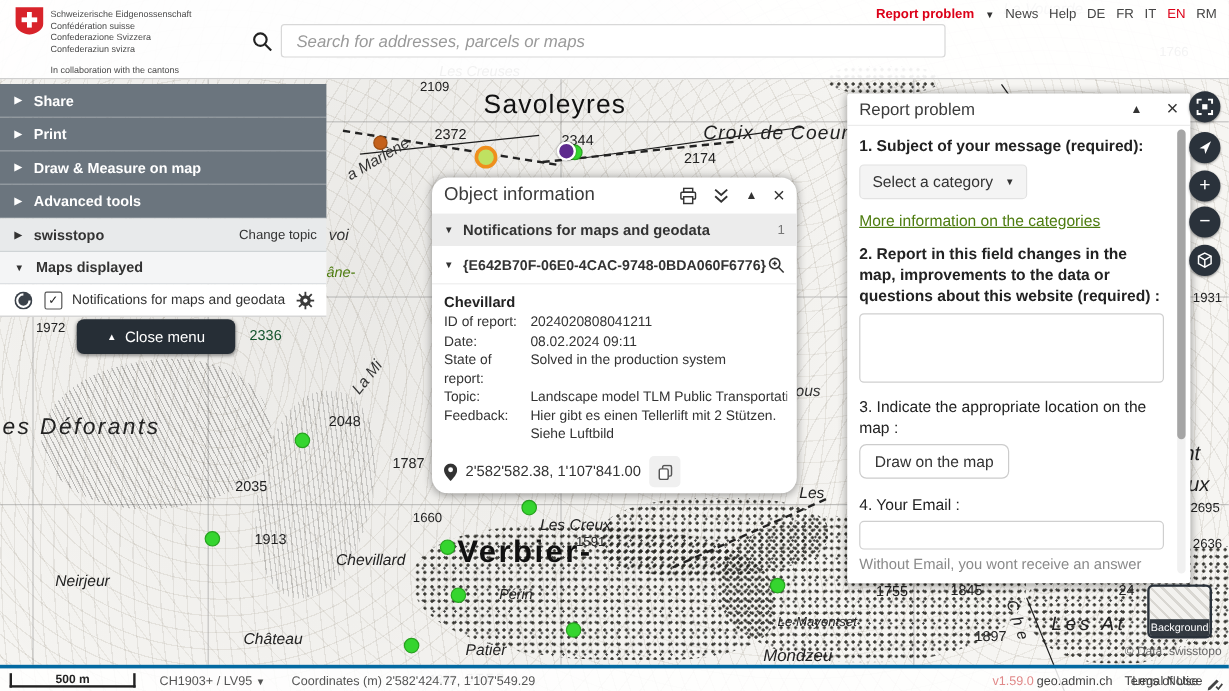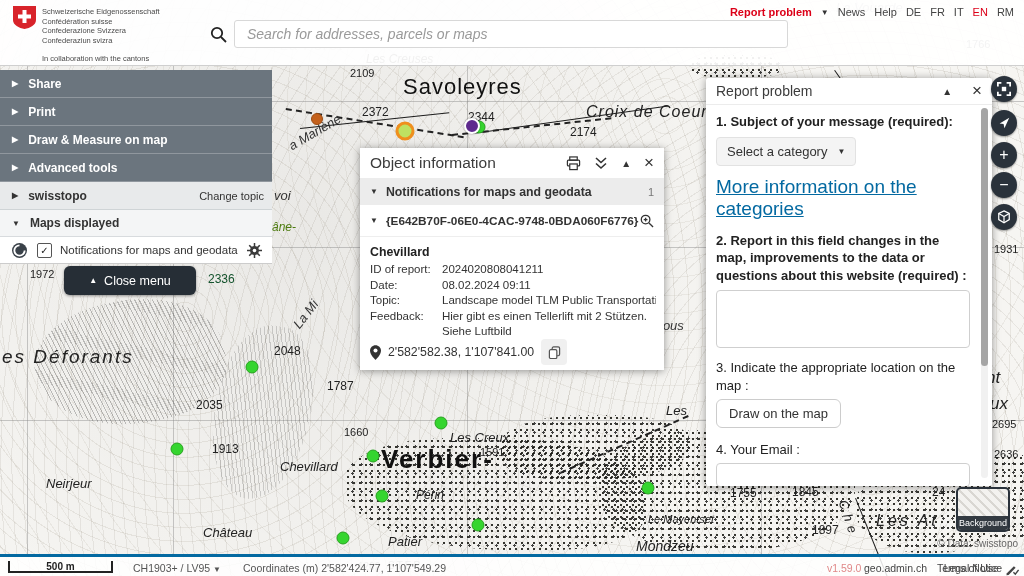--- a/index.html
+++ b/index.html
@@ -43,22 +43,22 @@
     display:flex;align-items:center;font-size:12px;font-weight:600;z-index:7;
     border-bottom:1px solid rgba(255,255,255,.25);box-sizing:border-box;cursor:pointer;}
   .menu-row .tri{font-size:8px;margin:0 10px 0 12px;}
   .lightrow{position:absolute;left:0;width:272px;display:flex;align-items:center;z-index:7;
     box-sizing:border-box;font-size:12px;color:#333;}
   
   #close-menu{left:64px;top:266px;width:132px;height:29px;background:#262e36;border-radius:6px;
     color:#fff;font-size:12.5px;display:flex;align-items:center;justify-content:center;gap:7px;
     z-index:5;cursor:pointer;box-shadow:0 1px 3px rgba(0,0,0,.4);}
   
-  #oi-panel{left:360px;top:148px;width:304px;height:222px;background:#fff;z-index:6;
-    box-shadow:0 1px 8px rgba(0,0,0,.4);border-radius:0;box-sizing:border-box;}
+  #oi-panel{left:360px;top:148px;width:304px;height:263px;background:#fff;z-index:6;
+    box-shadow:0 1px 8px rgba(0,0,0,.4);border-radius:13px;box-sizing:border-box;}
   #oi-header{position:absolute;left:0;top:0;width:100%;height:30px;display:flex;align-items:center;box-sizing:border-box;padding:0 10px;}
   #oi-title{font-size:15.5px;color:#3c3c3c;flex:1;}
   .oi-hicon{margin-left:13px;cursor:pointer;display:flex;align-items:center;}
   #oi-group{position:absolute;left:0;top:30px;width:100%;height:27px;background:#ececec;display:flex;
     align-items:center;box-sizing:border-box;padding:0 10px;font-size:12.3px;font-weight:bold;color:#333;}
   #oi-feature{position:absolute;left:0;top:57px;width:100%;height:32px;display:flex;align-items:center;
     box-sizing:border-box;padding:0 10px;font-size:11.8px;font-weight:bold;color:#333;border-bottom:1px solid #eee;}
   #oi-body{position:absolute;left:0;top:93px;width:100%;box-sizing:border-box;padding:4px 8px 0 10px;}
   #oi-desc-title{font-size:12.3px;font-weight:bold;color:#222;margin-bottom:3px;}
   .oi-row{display:grid;grid-template-columns:68px 1fr;column-gap:4px;font-size:11.5px;line-height:15.5px;color:#333;}
@@ -69,21 +69,21 @@
   #rp-panel{left:706px;top:78px;width:286px;height:408px;background:#fff;z-index:6;
     box-shadow:0 1px 8px rgba(0,0,0,.4);border-radius:2px;box-sizing:border-box;overflow:hidden;}
   #rp-header{position:absolute;left:0;top:0;width:100%;height:27px;display:flex;align-items:center;
     box-sizing:border-box;padding:0 10px;border-bottom:1px solid #ececec;}
   #rp-title{font-size:14px;color:#3c3c3c;flex:1;}
   #rp-content{position:absolute;left:0;top:27px;width:100%;box-sizing:border-box;padding:8px 22px 0 10px;font-size:13px;color:#222;}
   .rp-q{font-weight:bold;line-height:17.5px;}
   .rp-q.norm{font-weight:normal;line-height:18px;}
   #rp-dropdown{display:inline-flex;align-items:center;gap:10px;margin-top:6px;background:#f4f4f4;
     border:1px solid #e2e2e2;border-radius:4px;padding:6px 10px;font-size:13px;color:#333;cursor:pointer;}
-  #rp-link{display:block;margin-top:10px;color:#0369a1;text-decoration:underline;font-size:19px;cursor:pointer;}
+  #rp-link{display:block;margin-top:10px;color:#4d7c0f;text-decoration:underline;font-size:13px;cursor:pointer;}
   #rp-textarea{margin-top:6px;width:100%;height:58px;border:1px solid #cfcfcf;border-radius:4px;
     box-sizing:border-box;resize:none;font-family:"Liberation Sans",sans-serif;}
   #rp-draw-btn{margin-top:4px;background:#fff;border:1px solid #ccc;border-radius:6px;
     padding:6px 12px;font-size:13px;color:#333;font-family:"Liberation Sans",sans-serif;cursor:pointer;}
   #rp-email{margin-top:4px;width:100%;height:24px;border:1px solid #cfcfcf;border-radius:4px;box-sizing:border-box;}
   #rp-note{margin-top:5px;color:#8a8a8a;font-size:12.3px;}
   #rp-scroll-track{position:absolute;right:4px;top:30px;width:7px;height:370px;background:#f1f1f1;border-radius:4px;}
   #rp-scroll-thumb{position:absolute;right:4px;top:30px;width:7px;height:258px;background:#a5a5a5;border-radius:4px;cursor:grab;}
   
   .ctrl{position:absolute;left:991px;width:26px;height:26px;border-radius:50%;background:#2a323b;
@@ -299,20 +299,24 @@
     <div id="oi-desc-title">Chevillard</div>
     <div class="oi-row">
       <span class="oi-lbl">ID of report:</span>
       <span class="oi-val nowrap">2024020808041211</span>
     </div>
     <div class="oi-row">
       <span class="oi-lbl">Date:</span>
       <span class="oi-val nowrap">08.02.2024 09:11</span>
     </div>
     <div class="oi-row">
+      <span class="oi-lbl">State of report:</span>
+      <span class="oi-val nowrap">Solved in the production system</span>
+    </div>
+    <div class="oi-row">
       <span class="oi-lbl">Topic:</span>
       <span class="oi-val nowrap">Landscape model TLM Public Transportation</span>
     </div>
     <div class="oi-row">
       <span class="oi-lbl">Feedback:</span>
       <span class="oi-val">Hier gibt es einen Tellerlift mit 2 Stützen. Siehe Luftbild</span>
     </div>
   </div>
   <div id="oi-coords">
     <span>

